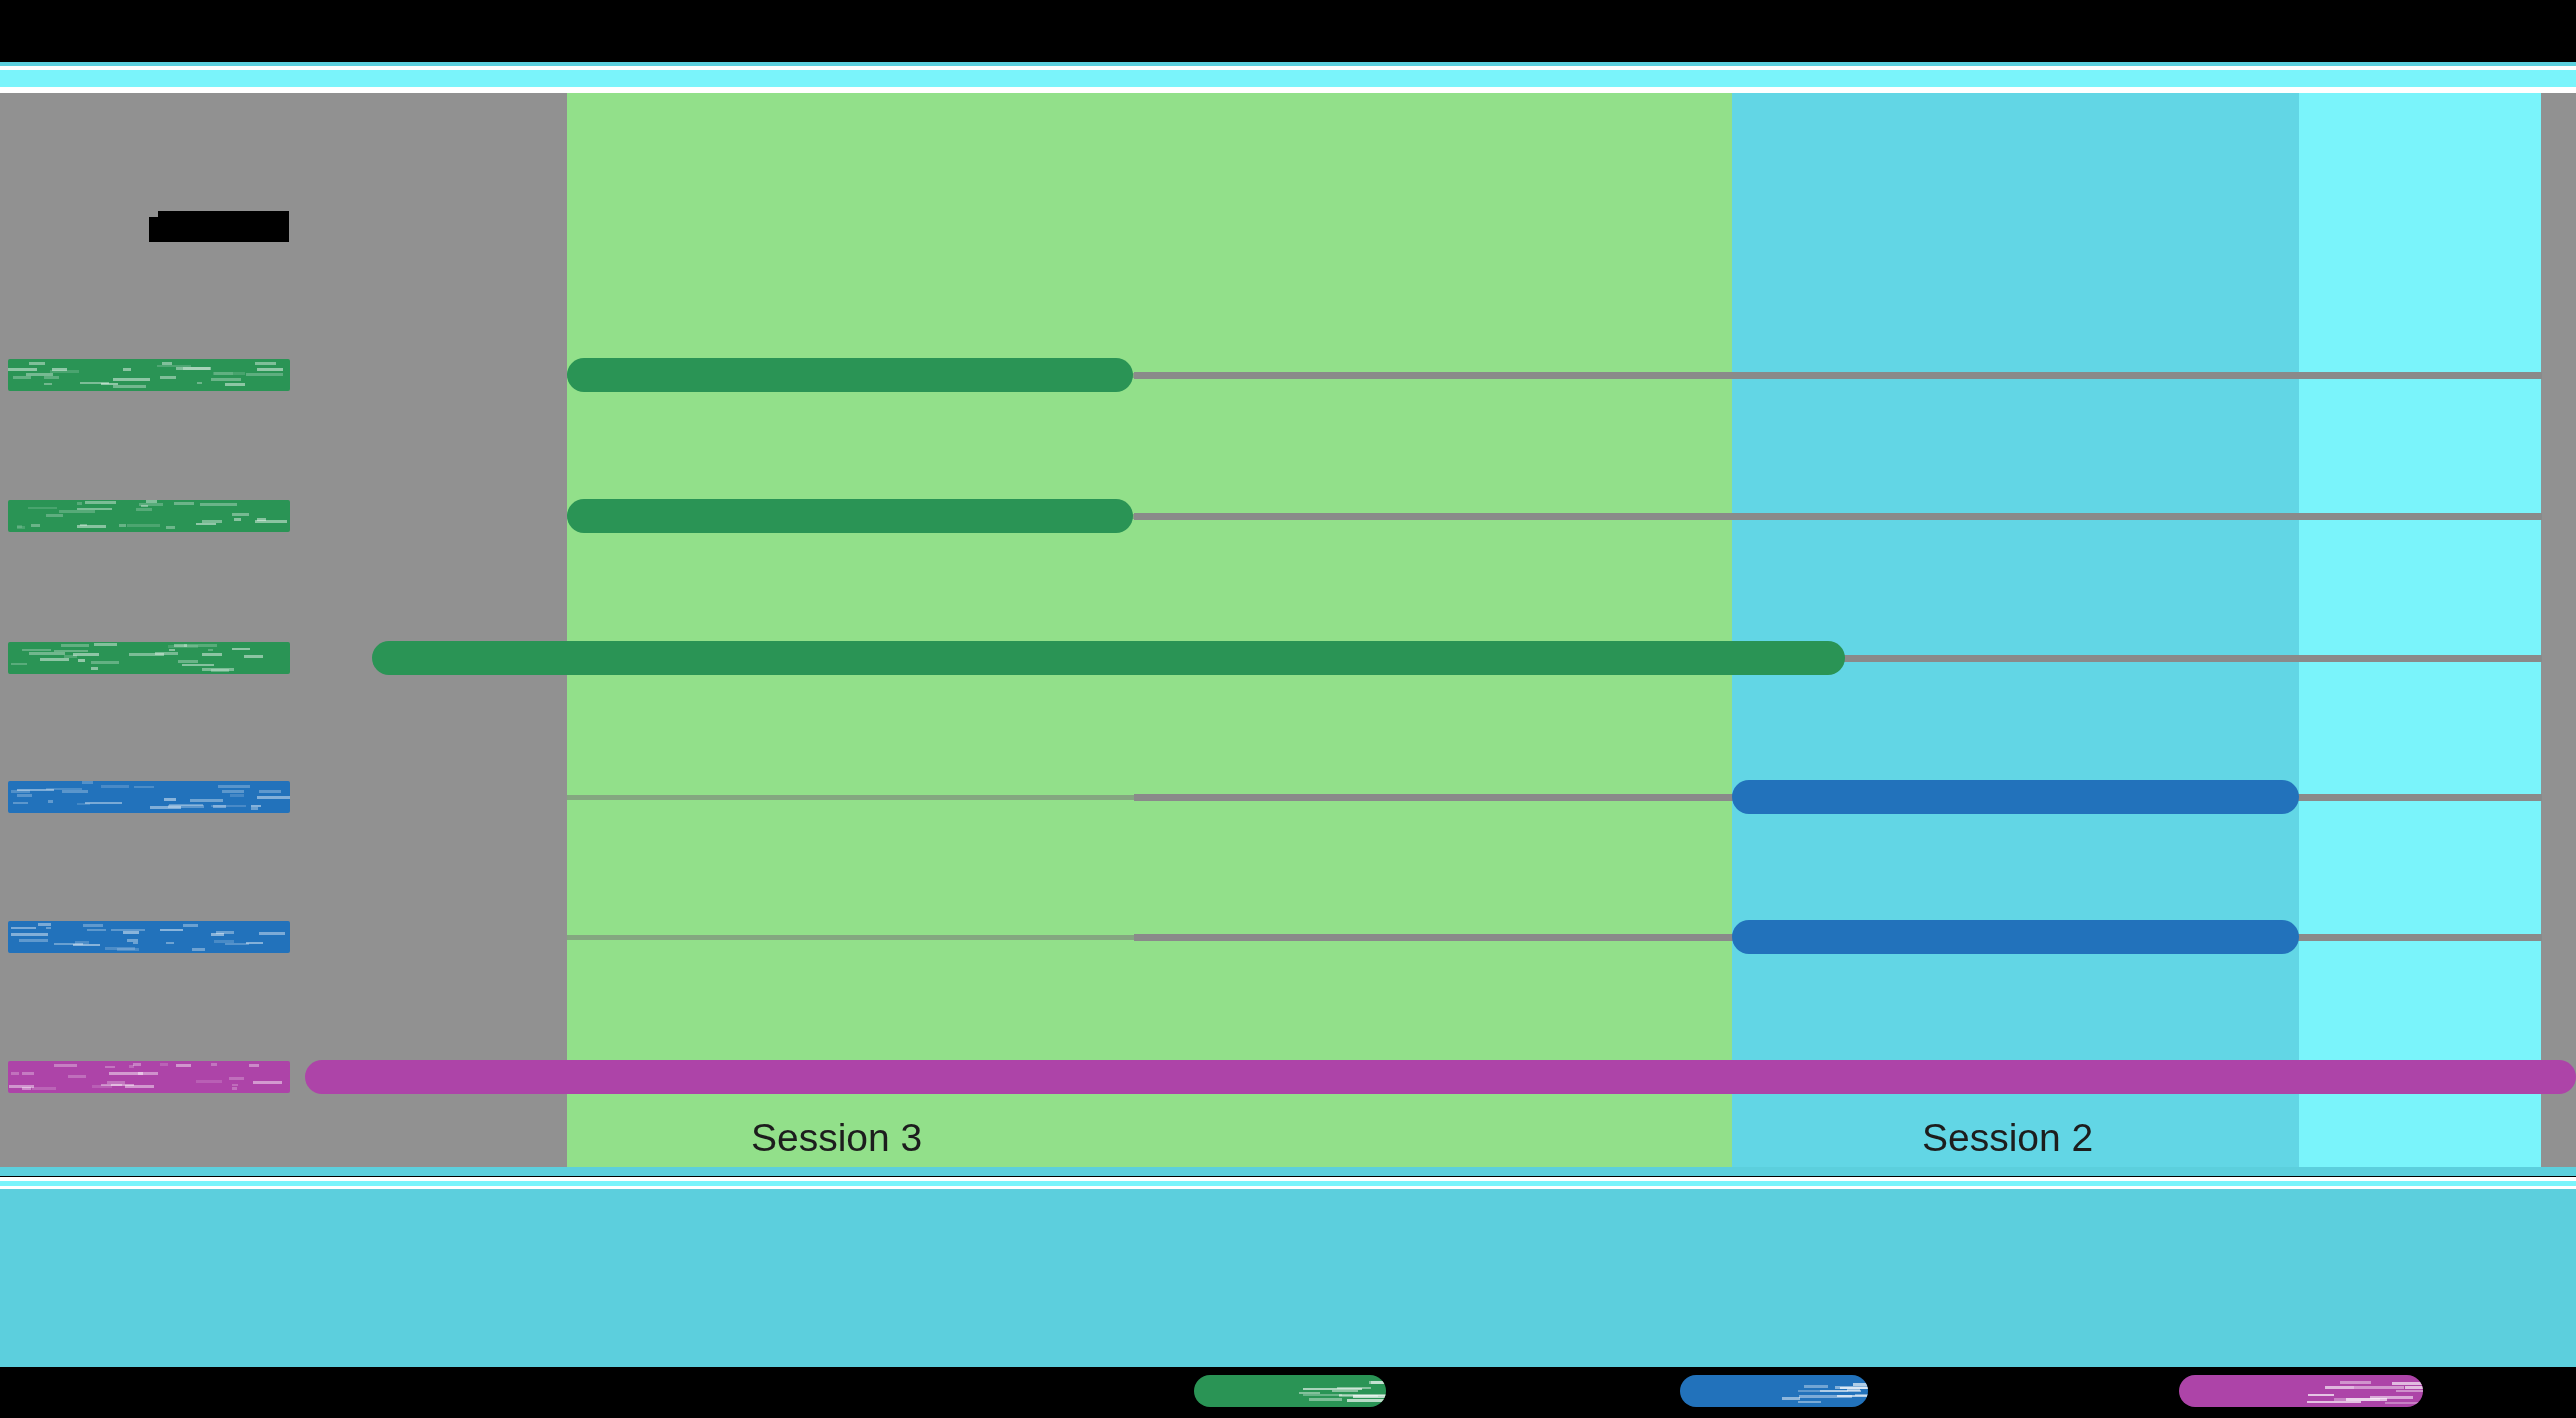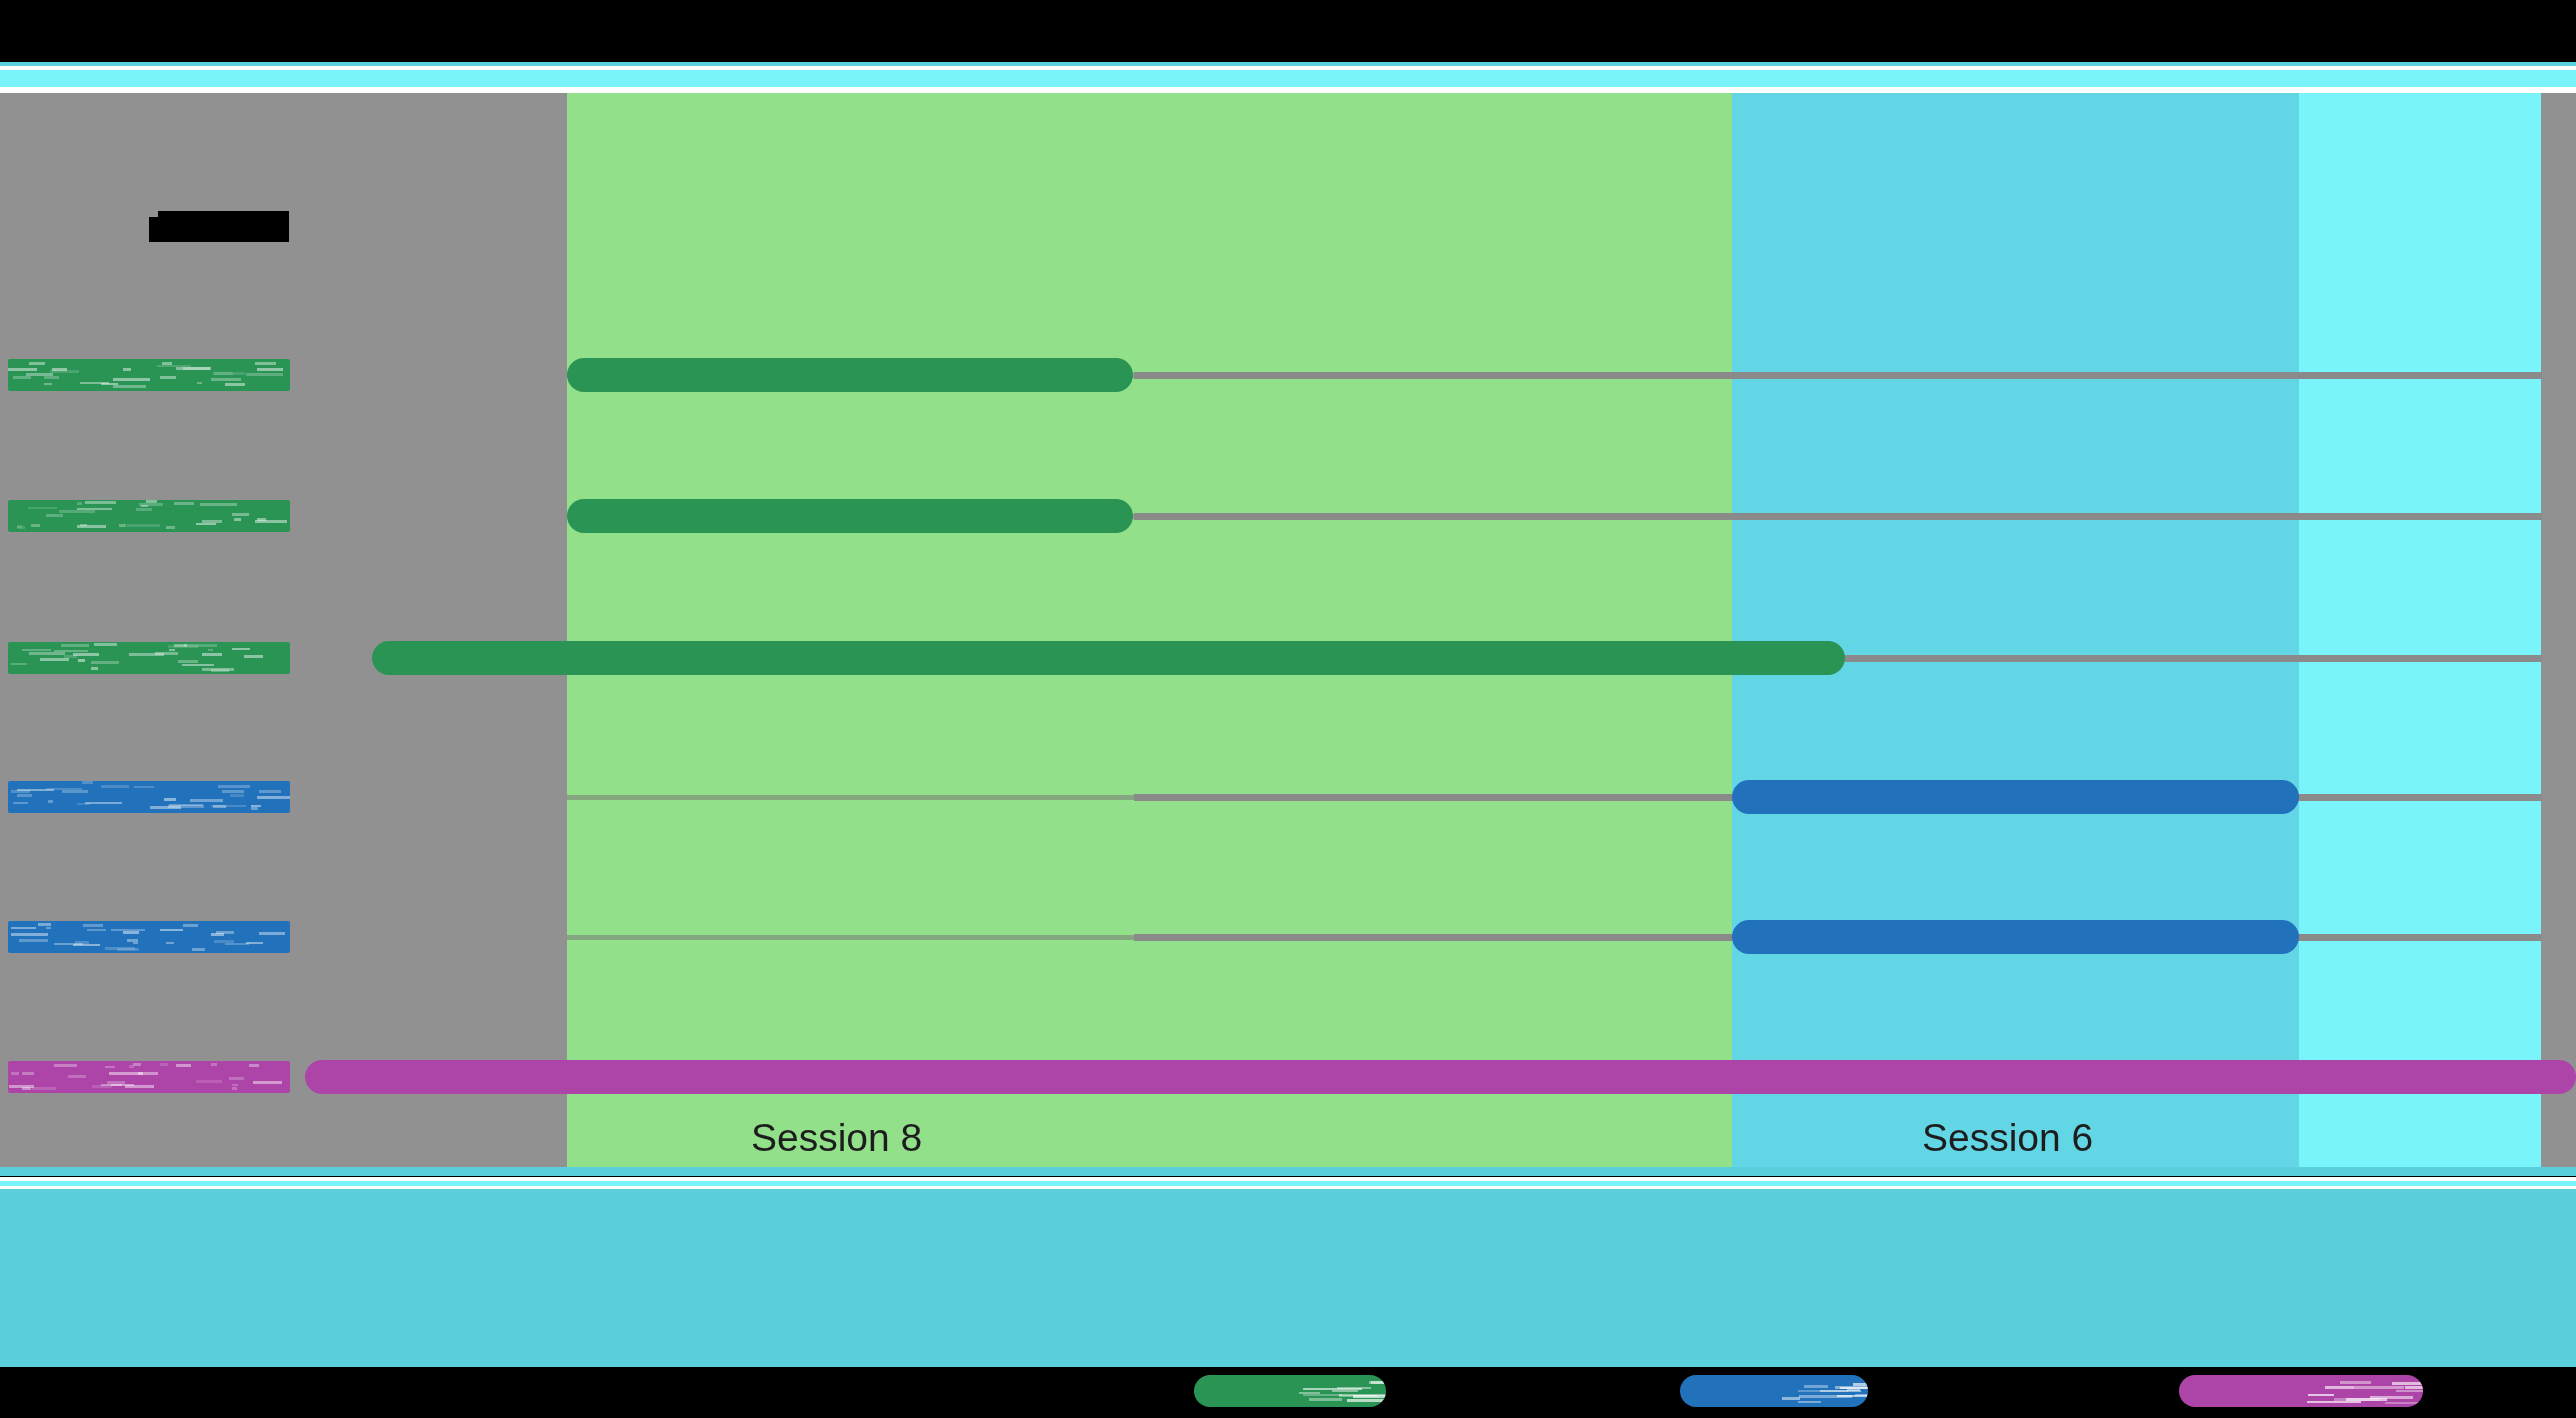--- a/index.html
+++ b/index.html
@@ -383,22 +383,22 @@
           <div class="speck" style="left: 97px; top: 4.7px; width: 10.3px; opacity: 0.49;"></div>
           <div class="speck" style="left: 46px; top: 2.8px; width: 23.5px; opacity: 0.58;"></div>
           <div class="speck" style="left: 152px; top: 1.9px; width: 8.4px; opacity: 0.31;"></div>
           <div class="speck" style="left: 245px; top: 20px; width: 29px; opacity: 0.84;"></div>
           <div class="speck" style="left: 101px; top: 11.3px; width: 34px; opacity: 0.85;"></div>
         </div>
       </div>
 
     <div id="chart-title-redacted"></div>
 
-    <div class="session-label" id="label-session1">Session 8</div>
-    <div class="session-label" id="label-session2">Session 6</div>
+    <div class="session-label" id="label-session1">Session 3</div>
+    <div class="session-label" id="label-session2">Session 2</div>
   </div>
 
   <div class="frame-strip strip-e"></div>
   <div class="frame-strip strip-f"></div>
   <div class="frame-strip strip-g"></div>
   <div class="frame-strip strip-h"></div>
 
   <div id="bottom-panel"></div>
 
   <div id="legend">

